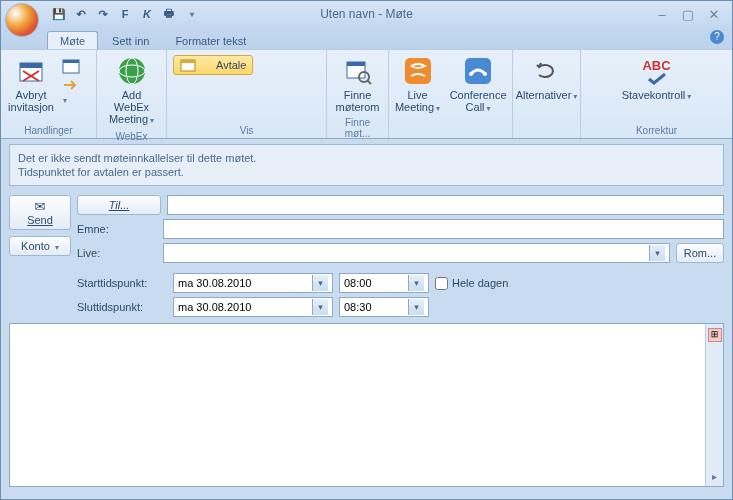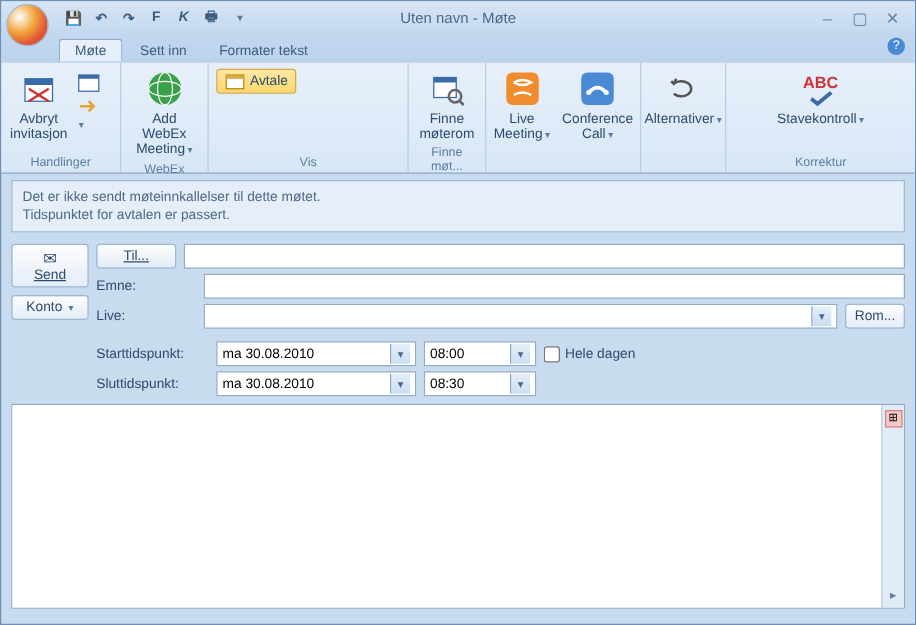--- a/index.html
+++ b/index.html
@@ -21,36 +21,36 @@
   .help { position: absolute; right: 8px; top: 3px; width: 14px; height: 14px; border-radius: 50%; background: #4a8ad4; color: #fff; text-align: center; font-size: 10px; line-height: 14px; }
 
   
   .ribbon { height: 90px; background: linear-gradient(#e7f0fa,#d8e7f6); border-top: 1px solid #b7cde6; border-bottom: 1px solid #8fa9c8; display: flex; }
   .group { border-right: 1px solid #b9cee4; padding: 3px 6px 1px; display: flex; flex-direction: column; }
   .group-body { flex: 1; display: flex; align-items: flex-start; gap: 6px; }
   .group-label { text-align: center; color: #5c7da0; font-size: 10px; padding: 2px 0 1px; }
   .big-btn { display: flex; flex-direction: column; align-items: center; justify-content: flex-start; width: 56px; padding: 2px 2px; cursor: default; }
   .big-btn .glyph { width: 32px; height: 32px; margin-bottom: 2px; display: flex; align-items: center; justify-content: center; font-size: 20px; }
   .big-btn .lbl { text-align: center; line-height: 12px; color: #2c4b6d; }
-  .small-btn { display: flex; align-items: center; gap: 4px; padding: 2px 6px; color: #2c4b6d; border: 1px solid transparent; border-radius: 3px; }
+  .small-btn { display: flex; align-items: center; gap: 20px; padding: 2px 6px; color: #2c4b6d; border: 1px solid transparent; border-radius: 3px; }
   .small-btn.active { background: linear-gradient(#ffe9a6,#ffd76a); border: 1px solid #d8a93e; }
   .drop-arrow::after { content: "▾"; font-size: 8px; margin-left: 2px; color: #5c7da0; }
 
   
   .infobar { margin: 5px 8px; padding: 6px 8px; background: #e6eef8; border: 1px solid #9db9d8; color: #4a6a8c; line-height: 14px; }
 
   
   .form-area { padding: 4px 8px 6px; display: flex; gap: 6px; }
   .left-col { width: 62px; display: flex; flex-direction: column; gap: 6px; }
   .pill { background: linear-gradient(#fdfdfe,#e4ecf6); border: 1px solid #9db9d8; border-radius: 3px; padding: 3px 0; text-align: center; color: #2c4b6d; cursor: default; }
   .pill .env { font-size: 13px; }
   .right-col { flex: 1; display: flex; flex-direction: column; gap: 4px; }
   .row { display: flex; align-items: center; gap: 6px; }
   .row label { width: 80px; color: #2c4b6d; }
-  .til-btn { width: 64px; }
+  .til-btn { width: 84px; font-style: italic; }
   input.text, .combo { border: 1px solid #8fa9c8; height: 20px; padding: 0 4px; background: #fff; }
   .combo { display: flex; align-items: center; justify-content: space-between; }
   .combo .ca { width: 16px; height: 16px; background: linear-gradient(#e6eff9,#cadef3); border-left: 1px solid #8fa9c8; text-align: center; color: #4a6a8c; font-size: 9px; line-height: 16px; }
   .chk { display: flex; align-items: center; gap: 4px; color: #2c4b6d; }
   .chk input { width: 13px; height: 13px; }
 
   
   .body-area { margin: 0 8px 8px; height: 164px; display: flex; border: 1px solid #8fa9c8; background: #fff; }
   .body-area textarea { flex: 1; border: none; resize: none; padding: 4px; outline: none; }
   .side-strip { width: 18px; background: #e1ebf6; border-left: 1px solid #b7cde6; display: flex; flex-direction: column; align-items: center; }

